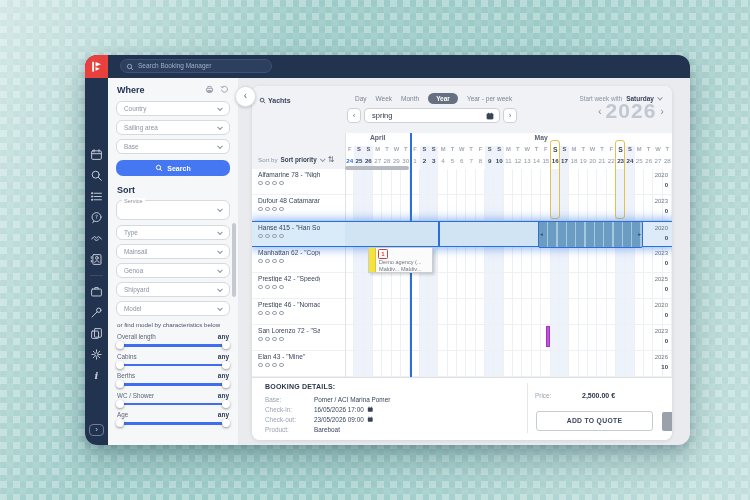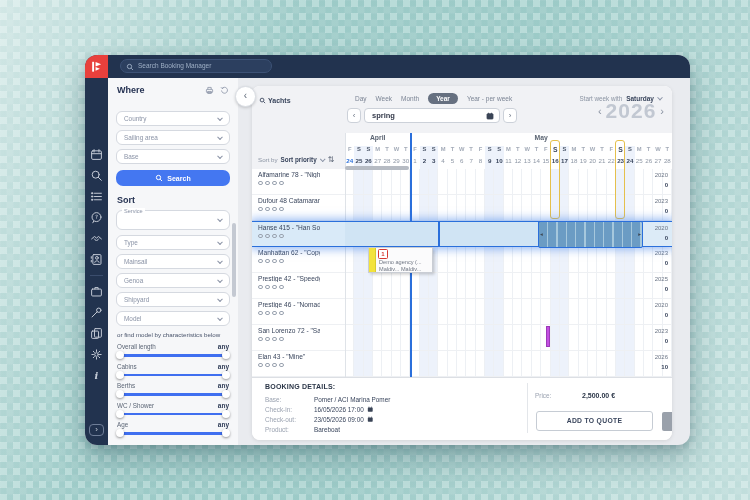--- a/index.html
+++ b/index.html
@@ -24,21 +24,21 @@
   #global-search .mag { position:absolute; left:5px; top:2.5px; }
   
   #rail { position:absolute; left:0; top:23px; bottom:0; width:23px; background:#22334f; }
   #rail-icons { position:absolute; top:70px; left:0; width:23px; display:flex; flex-direction:column; align-items:center; gap:8px; }
   .rail-icon { width:13px; height:13px; display:flex; align-items:center; justify-content:center; }
   .rail-div { width:13px; height:1px; background:#3b4d6d; margin:1px 0; }
   #rail-expand { position:absolute; bottom:9px; left:4px; width:15px; height:12px; border:1px solid #6e7d97; border-radius:4px;
     color:#c6cdd8; font-size:8px; line-height:10px; text-align:center; }
   
   #filters { position:absolute; left:23px; top:23px; width:130px; height:367px; background:#f6f7f9; padding:5px 8px 0 8px; overflow:hidden; }
-  .fp-head { display:flex; align-items:flex-end; justify-content:space-between; margin:2px 1px 16px 1px; }
+  .fp-head { display:flex; align-items:flex-start; justify-content:space-between; margin:2px 1px 6px 1px; }
   .fp-title { font-size:9px; font-weight:bold; color:#253252; }
   .fp-head .tools { display:flex; gap:6px; }
   .select { position:relative; height:15px; border:1px solid #d5d9e0; border-radius:6px; margin-bottom:4px; background:#fff;
     font-size:6.4px; color:#8a93a6; line-height:13px; padding-left:7px; }
   .select.tall { height:20px; line-height:18px; margin-bottom:5px; }
   .select .notch { position:absolute; top:-3.5px; left:5px; font-size:5.6px; line-height:7px; background:#fff; padding:0 2px; color:#8a93a6; }
   .chev { position:absolute; right:7px; top:50%; width:4px; height:4px; border-right:1px solid #8a93a6; border-bottom:1px solid #8a93a6;
     transform:translateY(-70%) rotate(45deg); }
   #fp-search { height:16px; background:#4477f1; border-radius:7px; color:#fff; font-size:7px; font-weight:bold;
     display:flex; align-items:center; justify-content:center; gap:4px; margin:6px 0 9px 0; }
@@ -60,21 +60,21 @@
   #sched-header { position:absolute; top:0; left:0; right:0; height:47px; background:#f1f2f5; }
   #yachts-label { position:absolute; left:7px; top:11px; font-size:7px; font-weight:bold; color:#39455c; display:flex; gap:2px; align-items:center; }
   #views { position:absolute; left:103px; top:7px; display:flex; gap:9px; align-items:center; font-size:6.5px; color:#7b8494; }
   .view-item.active { background:#667080; color:#fff; border-radius:8px; padding:2px 8px; font-weight:bold; }
   #startweek { position:absolute; right:10px; top:9px; font-size:6.3px; color:#8a93a2; display:flex; gap:4px; align-items:center; }
   #startweek b { color:#39455c; font-size:6.5px; }
   #startweek .sw-chev { width:4px; height:4px; border-right:1px solid #8a93a6; border-bottom:1px solid #8a93a6; transform:rotate(45deg) translate(-1px,-1px); }
   .navbtn { position:absolute; top:22px; width:14px; height:15px; background:#fff; border:1px solid #ccd1d9; border-radius:4px;
     color:#6b7585; font-size:8px; line-height:13px; text-align:center; }
   #season-input { position:absolute; left:112px; top:22px; width:136px; height:15px; background:#fff; border:1px solid #ccd1d9;
-    border-radius:4px; font-size:7.5px; color:#33394a; line-height:13px; padding-left:7px;font-weight:bold; }
+    border-radius:4px; font-size:7.5px; color:#33394a; line-height:13px; padding-left:7px; }
   #season-input .cal { position:absolute; right:5px; top:3px; }
   #yearnav { position:absolute; right:8px; top:13px; display:flex; align-items:center; gap:4px; }
   #yearnav .yn-chev { color:#8a93a2; font-size:11px; }
   #yearnav .yn-val { color:#c2c8d2; font-size:21px; letter-spacing:1px; font-weight:bold; }
   
   #cal-header { position:absolute; top:47px; left:0; right:0; height:36px; background:#fff; }
   #sortzone { position:absolute; top:47px; left:0; width:93px; height:36px; background:#f1f2f5; z-index:6; }
   #sortzone .line { position:absolute; bottom:5px; left:6px; right:3px; display:flex; align-items:center; gap:3px; font-size:6.2px; color:#8a93a2; }
   #sortzone .line b { color:#39455c; font-size:6.3px; }
   #sortzone .sz-chev { width:4px; height:4px; border-right:1px solid #8a93a6; border-bottom:1px solid #8a93a6; transform:rotate(45deg) translateY(-1px); }

